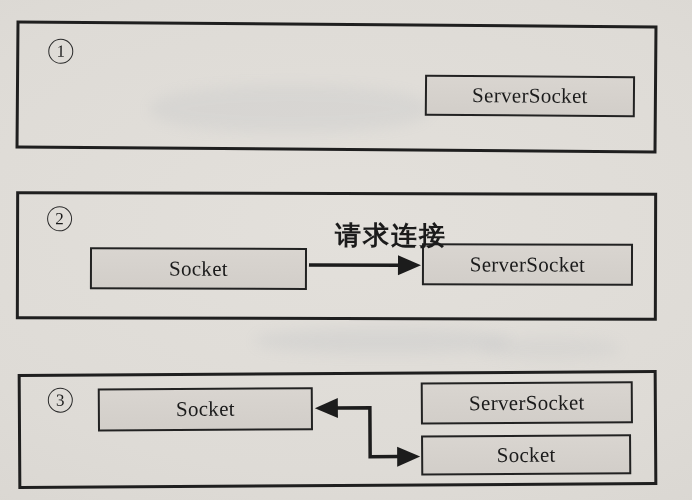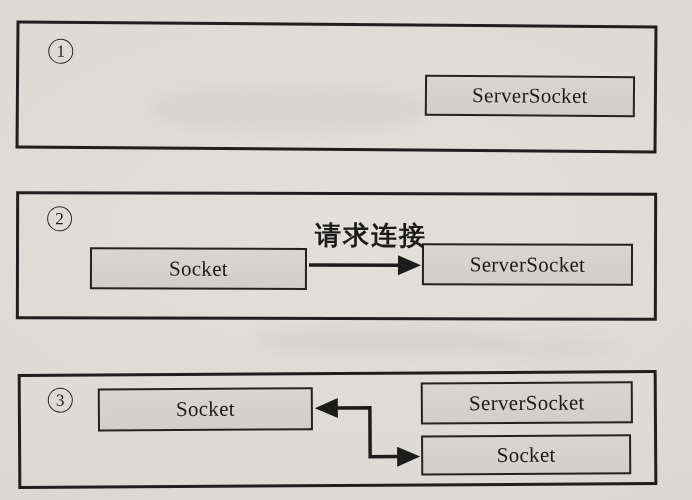--- a/index.html
+++ b/index.html
@@ -35,21 +35,21 @@
     border:2.5px solid #222222;
     background:linear-gradient(180deg,#d9d5d0 0%,#d2cec9 100%);
     display:flex;align-items:center;justify-content:center;
     font-size:21px;letter-spacing:0.3px;
     box-sizing:border-box;
   }
   .arrow-svg{position:absolute;left:0;top:0;pointer-events:none;}
   .arrow-label{
     position:absolute;
     font-weight:700;font-size:26px;letter-spacing:2px;
-    white-space:nowrap;text-align:left;
+    white-space:nowrap;text-align:right;
   }
 </style>
 </head>
 <body>
 
 <div class="page">
 
   <div class="smudge" style="left:150px;top:85px;width:280px;height:48px;background:#8d98a6;opacity:0.10;"></div>
   <div class="smudge" style="left:255px;top:328px;width:255px;height:26px;background:#8d98a6;opacity:0.12;"></div>
   <div class="smudge" style="left:480px;top:337px;width:140px;height:22px;background:#98a0ab;opacity:0.10;"></div>

